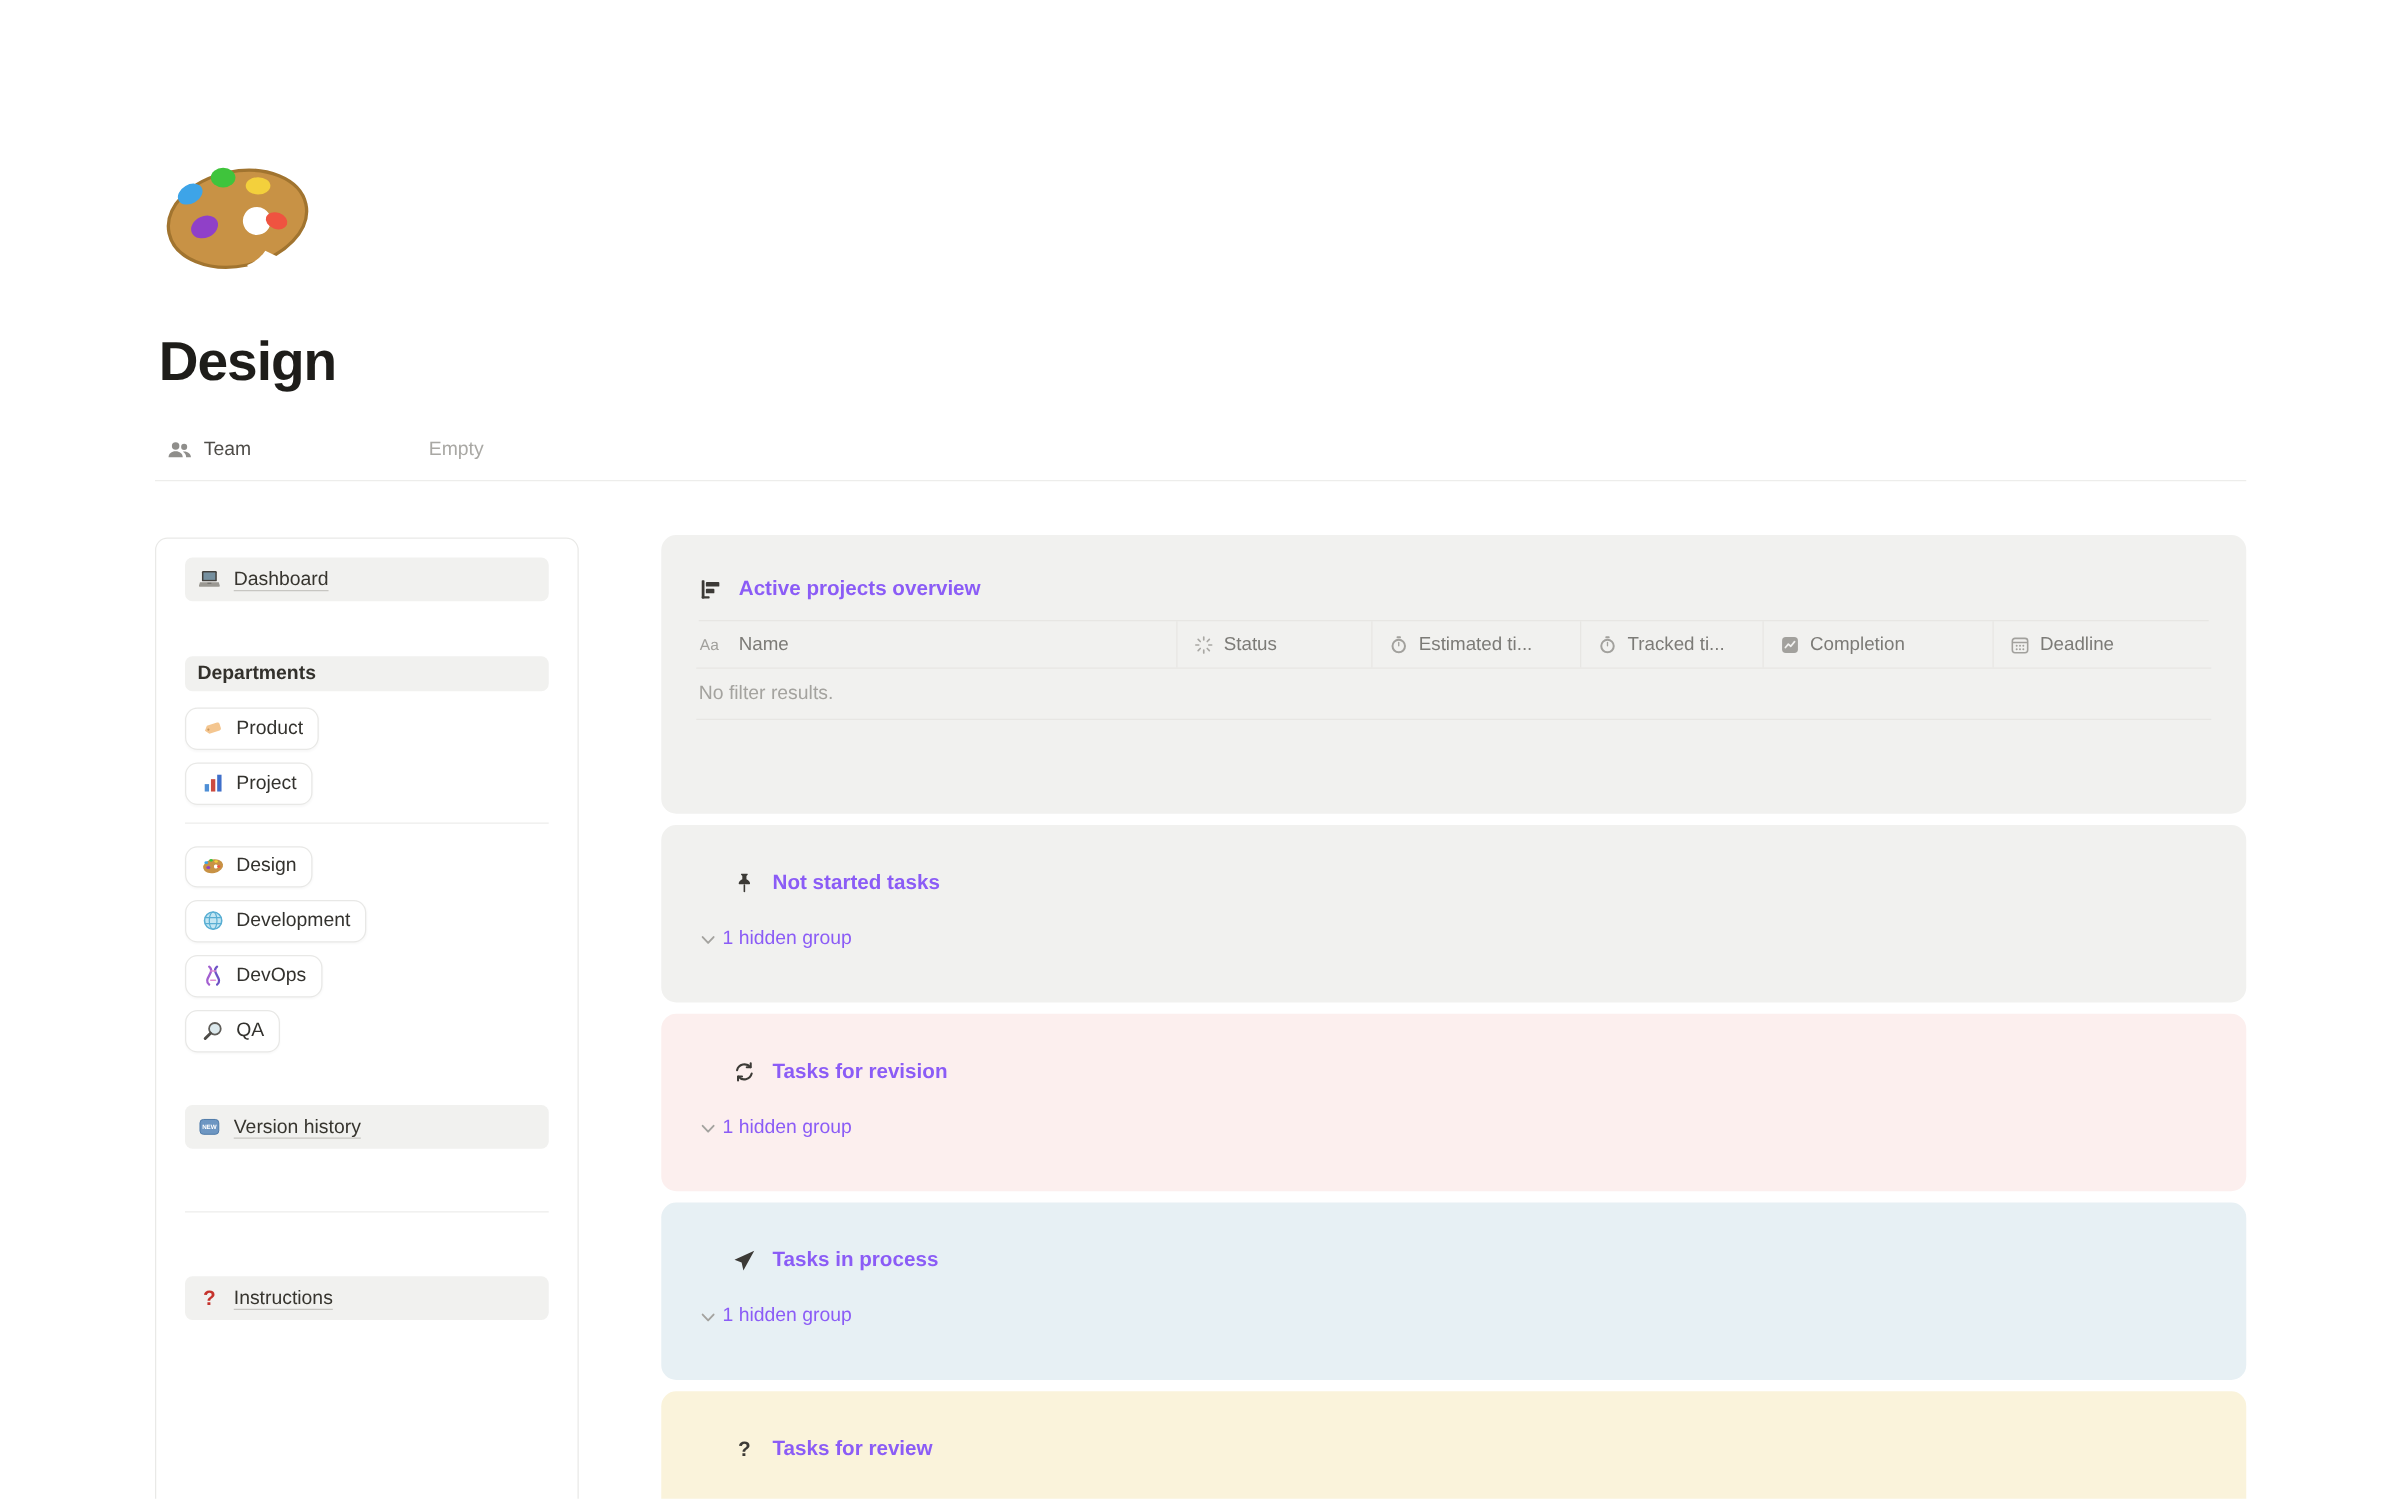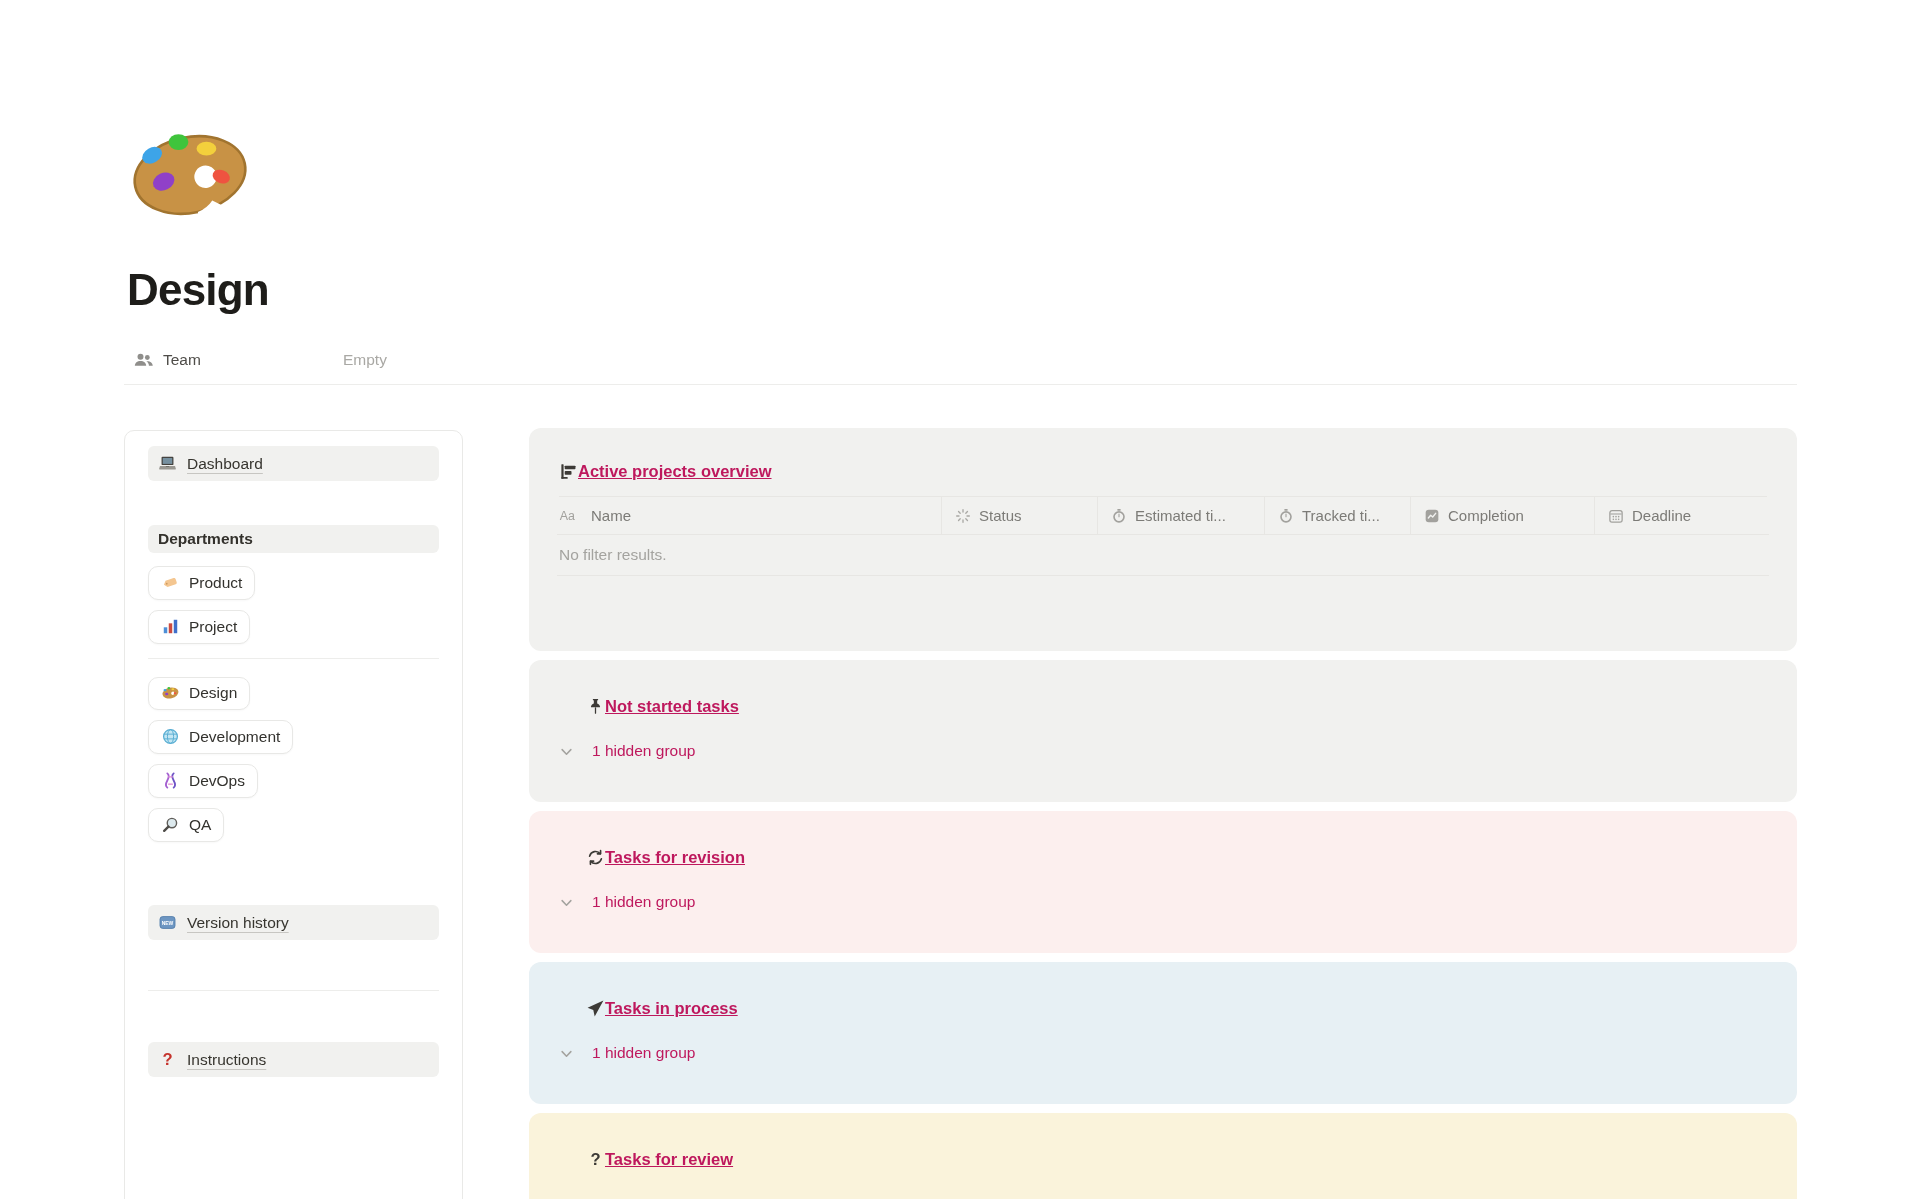--- a/index.html
+++ b/index.html
@@ -44,31 +44,31 @@
   .side-btn {
     display:flex; width:fit-content; align-items:center; gap:9px;
     background:#fff; border:1px solid #e8e8e6; border-radius:10px;
     padding:6px 12px 7px; font-size:15.5px; color:#33322e; cursor:pointer;
     margin-top:10px; box-shadow:0 1px 2px rgba(15,15,15,0.03);
   }
   .side-divider { height:1px; background:#ededeb; margin:14px 0 8px; }
   [data-name="sidebar-item-product"]  { margin-top:13px; }
   [data-name="sidebar-item-design"]   { margin-top:18px; }
   [data-name="sidebar-item-products"] { margin-top:102px; }
-  [data-name="sidebar-item-version-history"] { margin-top:63px;text-align:center; }
+  [data-name="sidebar-item-version-history"] { margin-top:42px;text-align:center; }
   [data-name="sidebar-divider-2"]     { margin:50px 0 0; }
   [data-name="sidebar-item-instructions"] { margin-top:51px; }
 
   
   .main { position:absolute; left:529px; top:428px; width:1268px; }
   .card { border-radius:12px; background:#f1f1ef; }
   .proj-card { height:223px; overflow:hidden; }
   .card-title-row {
-    display:flex; align-items:center; gap:0;
-    padding:36px 30px 16px; font-size:16.5px; font-weight:700; color:#be185d; cursor:pointer;text-decoration:underline;
+    display:flex; align-items:center; gap:13px;
+    padding:36px 30px 16px; font-size:16.5px; font-weight:700; color:#8b5cf6; cursor:pointer;
   }
   .proj-card .card-title-row { padding-top:34px; padding-bottom:15px; }
   .proj-divider { height:1px; background:#e7e6e3; margin:0 30px; }
   .thead { display:flex; margin:0 28px; height:38px; border-bottom:1px solid #e7e6e3; }
   .col {
     display:flex; align-items:center; gap:8px; font-size:15px; color:#7c7b77;
     padding-left:13px; border-left:1px solid #e7e6e3; cursor:pointer; overflow:hidden; white-space:nowrap;
   }
   .col:first-child { border-left:none; padding-left:2px; }
   .col:nth-child(1){ width:384px; }
@@ -77,22 +77,22 @@
   .col:nth-child(4){ width:146px; }
   .col:nth-child(5){ width:184px; }
   .col:nth-child(6){ flex:1;text-align:center; }
   .empty-row {
     margin:0 28px; padding:11px 2px; border-bottom:1px solid #e7e6e3;
     font-size:15.5px; color:#a4a39f;
   }
   .task-card { height:142px; margin-top:9px; border-radius:12px; }
   .task-card .card-title-row { padding:37px 30px 0;margin-left:27px; }
   .hidden-group {
-    display:flex; align-items:center; gap:18px; padding:26px 30px 0;
-    font-size:15.5px; color:#be185d; cursor:pointer;
+    display:flex; align-items:center; gap:4px; padding:26px 30px 0;
+    font-size:15.5px; color:#8b5cf6; cursor:pointer;
   }
   [data-name="task-section-review"] { height:130px; }
 </style>
 </head>
 <body>
 
 <div class="page-icon" data-name="page-icon">
   <span class="icon" data-name="palette-emoji-icon">
       <svg width="132" height="102" viewBox="0 0 40 31">
         <g transform="rotate(-12 20 15.5)">

